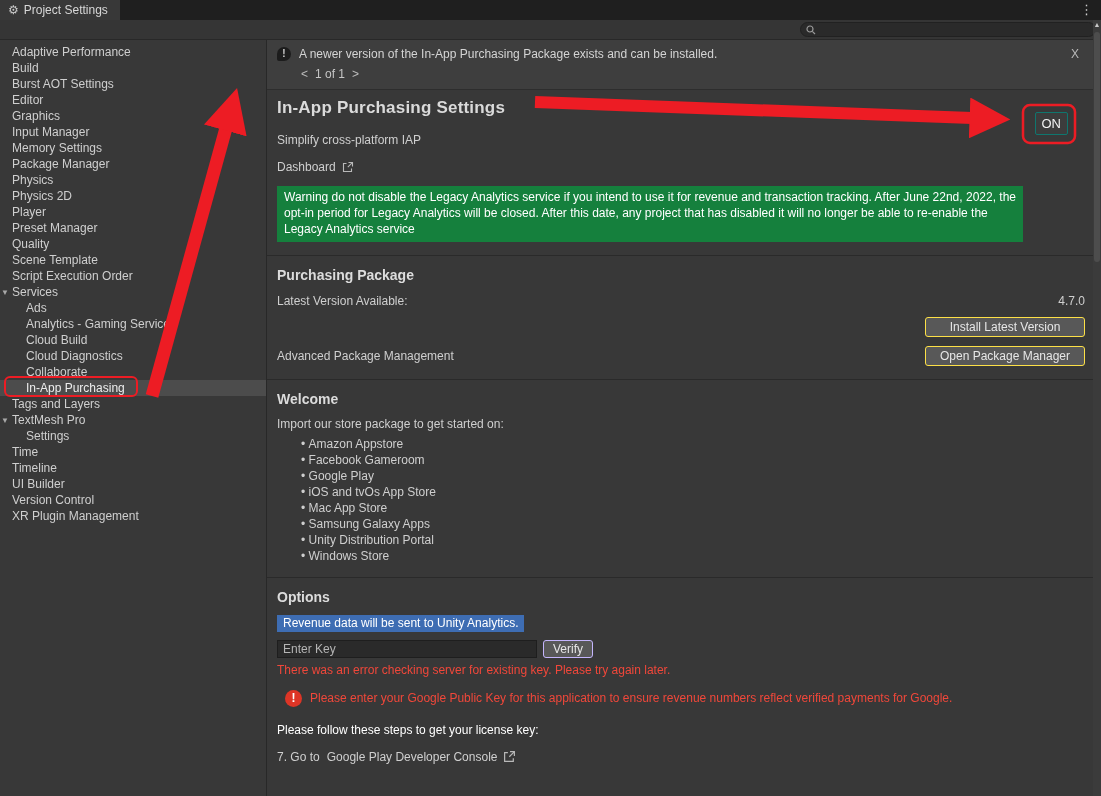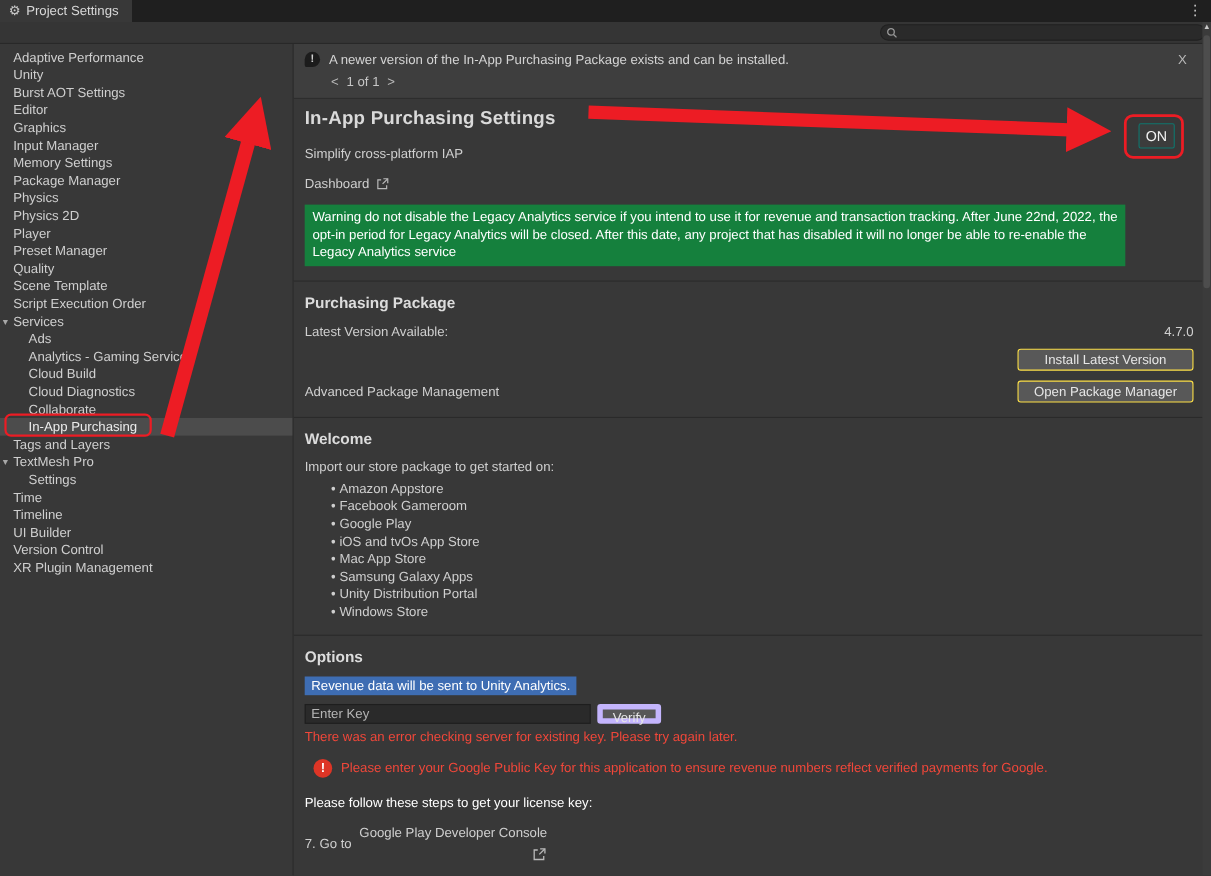--- a/index.html
+++ b/index.html
@@ -49,28 +49,28 @@
   .btn-row { display:flex; justify-content:flex-end; margin-top:7px; }
   .u-btn { background:#585858; border:1px solid #fde047; border-radius:3px; color:#e6e6e6; font-size:12px; height:20px; padding:0 10px; min-width:160px; cursor:pointer; font-family:inherit; }
   .welcome-intro { margin-top:10px; color:#cfcfcf; }
   .bullets { margin-top:5px; margin-left:24px; }
   .bullet { line-height:16px; color:#cfcfcf; }
   .bullet::before { content:"\2022\00a0"; color:#cfcfcf; }
   .blue-inline { display:inline-block; background:#3e6db3; color:#ffffff; padding:1px 6px 2px; margin-top:10px; font-size:12px; }
   .key-row { margin-top:8px; display:flex; align-items:center; gap:6px; }
   .key-input { width:260px; height:18px; background:#2a2a2a; border:1px solid #1e1e1e; color:#dddddd; padding:0 5px; font-size:12px; font-family:inherit; outline:none; }
   .key-input::placeholder { color:#b5b5b5; }
-  .verify-btn { background:#585858; border:5px solid #c4b5fd; border-radius:3px; color:#e6e6e6; font-size:12px; height:18px; padding:0 9px; cursor:pointer; font-family:inherit; }
+  .verify-btn { background:#585858; border:1px solid #c4b5fd; border-radius:3px; color:#e6e6e6; font-size:12px; height:18px; padding:0 9px; cursor:pointer; font-family:inherit; }
   .err-text { margin-top:5px; color:#f0473a; }
   .err-row { margin-top:13px; display:flex; align-items:flex-start; gap:8px; margin-left:8px; }
   .err-badge { width:17px; height:17px; border-radius:50%; background:#dd3526; color:#ffffff; font-weight:bold; text-align:center; line-height:17px; font-size:12px; flex:none; }
   .err-row .err-msg { color:#f0473a; line-height:17px; }
   .steps-intro { margin-top:16px; color:#ffffff; }
   .step { margin-top:13px; color:#cfcfcf; display:flex; align-items:center; gap:7px; }
-  .step .linkish { cursor:pointer; display:flex; align-items:flex-end; gap:6px;flex-direction:column; }
+  .step .linkish { cursor:pointer; display:flex; align-items:flex-start; gap:6px; }
   
   .scrollbar { position:absolute; right:0; top:20px; bottom:0; width:8px; background:#3b3b3b; }
   .scroll-up { display:block; text-align:center; font-size:7px; color:#c8c8c8; line-height:10px; cursor:pointer; }
   .scroll-thumb { position:absolute; top:12px; left:1px; width:6px; height:230px; background:#4d4d4d; border-radius:3px; cursor:pointer; }
   
   .annot { position:absolute; left:0; top:0; width:1101px; height:796px; pointer-events:none; z-index:50; }
 </style>
 </head>
 <body>
 
@@ -89,21 +89,21 @@
       <line x1="6.3" y1="6.3" x2="9" y2="9" stroke="#9a9a9a" stroke-width="1.2"></line>
     </svg>
     <input type="text" placeholder="" style="">
   </div>
 </div>
 
 <div class="body">
 
   <aside class="sidebar">
     <div class="side-item"><span>Adaptive Performance</span></div>
-    <div class="side-item"><span>Unity</span></div>
+    <div class="side-item"><span>Build</span></div>
     <div class="side-item"><span>Burst AOT Settings</span></div>
     <div class="side-item"><span>Editor</span></div>
     <div class="side-item"><span>Graphics</span></div>
     <div class="side-item"><span>Input Manager</span></div>
     <div class="side-item"><span>Memory Settings</span></div>
     <div class="side-item"><span>Package Manager</span></div>
     <div class="side-item"><span>Physics</span></div>
     <div class="side-item"><span>Physics 2D</span></div>
     <div class="side-item"><span>Player</span></div>
     <div class="side-item"><span>Preset Manager</span></div>

